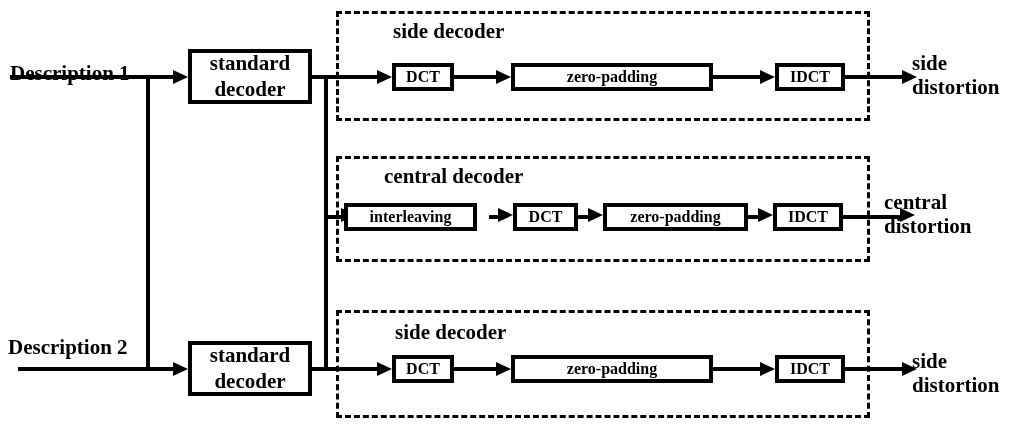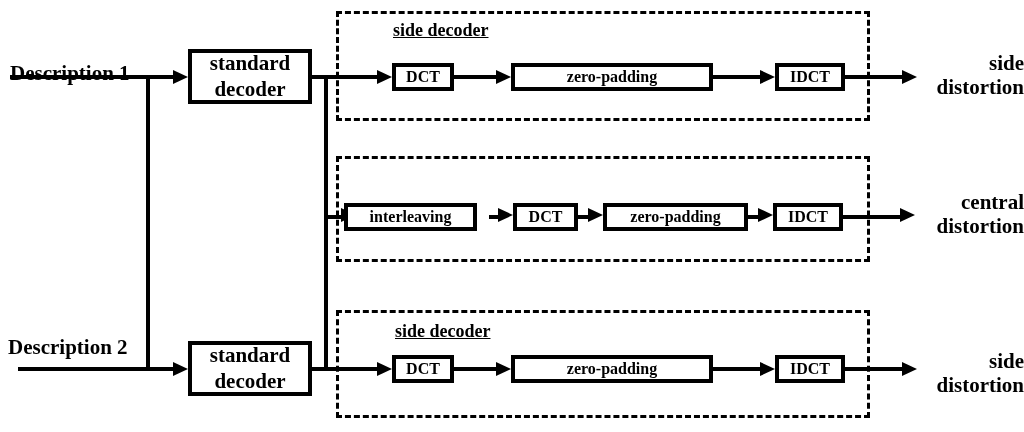--- a/index.html
+++ b/index.html
@@ -25,44 +25,44 @@
   }
   .block{
     position:absolute; box-sizing:border-box;
     border:4px solid var(--ink,#000); background:var(--bg,#fff);
     display:flex; align-items:center; justify-content:center;
     font-weight:bold; font-size:16px; line-height:1;
     text-align:center; white-space:nowrap;
   }
   .block.std{font-size:21px; line-height:1.2; white-space:normal;}
   .grouptitle{
-    position:absolute; font-weight:bold; font-size:18px; line-height:1;
+    position:absolute; font-weight:bold; font-size:21px; line-height:1;
     white-space:nowrap;
-    text-decoration:underline;
   }
   .inlabel{
     position:absolute; font-weight:bold; font-size:21px; line-height:1;
     white-space:nowrap;
     margin-top:23px;
   }
   .outlabel{
     position:absolute; font-weight:bold; font-size:21px; line-height:24px;
-    text-align:right;
+    text-align:left;
   }
 </style>
 </head>
 <body>
 
 <div class="stage" style="--ink: #000000; --bg: #ffffff;">
 
   <div class="dashedbox" style="left:336px; top:11px;  width:534px; height:110px;"></div>
   <div class="dashedbox" style="left:336px; top:156px; width:534px; height:106px;"></div>
   <div class="dashedbox" style="left:336px; top:310px; width:534px; height:108px;"></div>
 
   <div class="grouptitle" style="left:393px; top:21px;">side decoder</div>
+  <div class="grouptitle" style="left:384px; top:166px;">central decoder</div>
   <div class="grouptitle" style="left:395px; top:322px;">side decoder</div>
 
   <div class="inlabel" style="left:10px; top:40px;">Description 1</div>
   <div class="inlabel" style="left:8px;  top:314px;">Description 2</div>
 
   <div class="line-h" style="left:10px;  top:75px; width:164px;"></div>
   <div class="arrow" style="left:173px; top:70px;"></div>
   <div class="line-v" style="left:146px; top:75px; height:296px;"></div>
   <div class="line-h" style="left:312px; top:75px; width:66px;"></div>
   <div class="arrow" style="left:377px; top:70px;"></div>
@@ -109,21 +109,21 @@
   <div class="block" style="left:773px; top:203px; width:70px;  height:28px;">IDCT</div>
 
   <div class="block" style="left:392px; top:355px; width:62px;  height:28px;">DCT</div>
   <div class="block" style="left:511px; top:355px; width:202px; height:28px;">zero-padding</div>
   <div class="block" style="left:775px; top:355px; width:70px;  height:28px;">IDCT</div>
 
   <div class="outlabel" style="left:912px; top:51px; width:112px;">
     <div>side</div>
     <div>distortion</div>
   </div>
-  <div class="outlabel" style="left:912px; top:190px; width:112px;">
+  <div class="outlabel" style="left:884px; top:190px; width:112px;">
     <div>central</div>
     <div>distortion</div>
   </div>
   <div class="outlabel" style="left:912px; top:349px; width:112px;">
     <div>side</div>
     <div>distortion</div>
   </div>
 
 </div>
 

